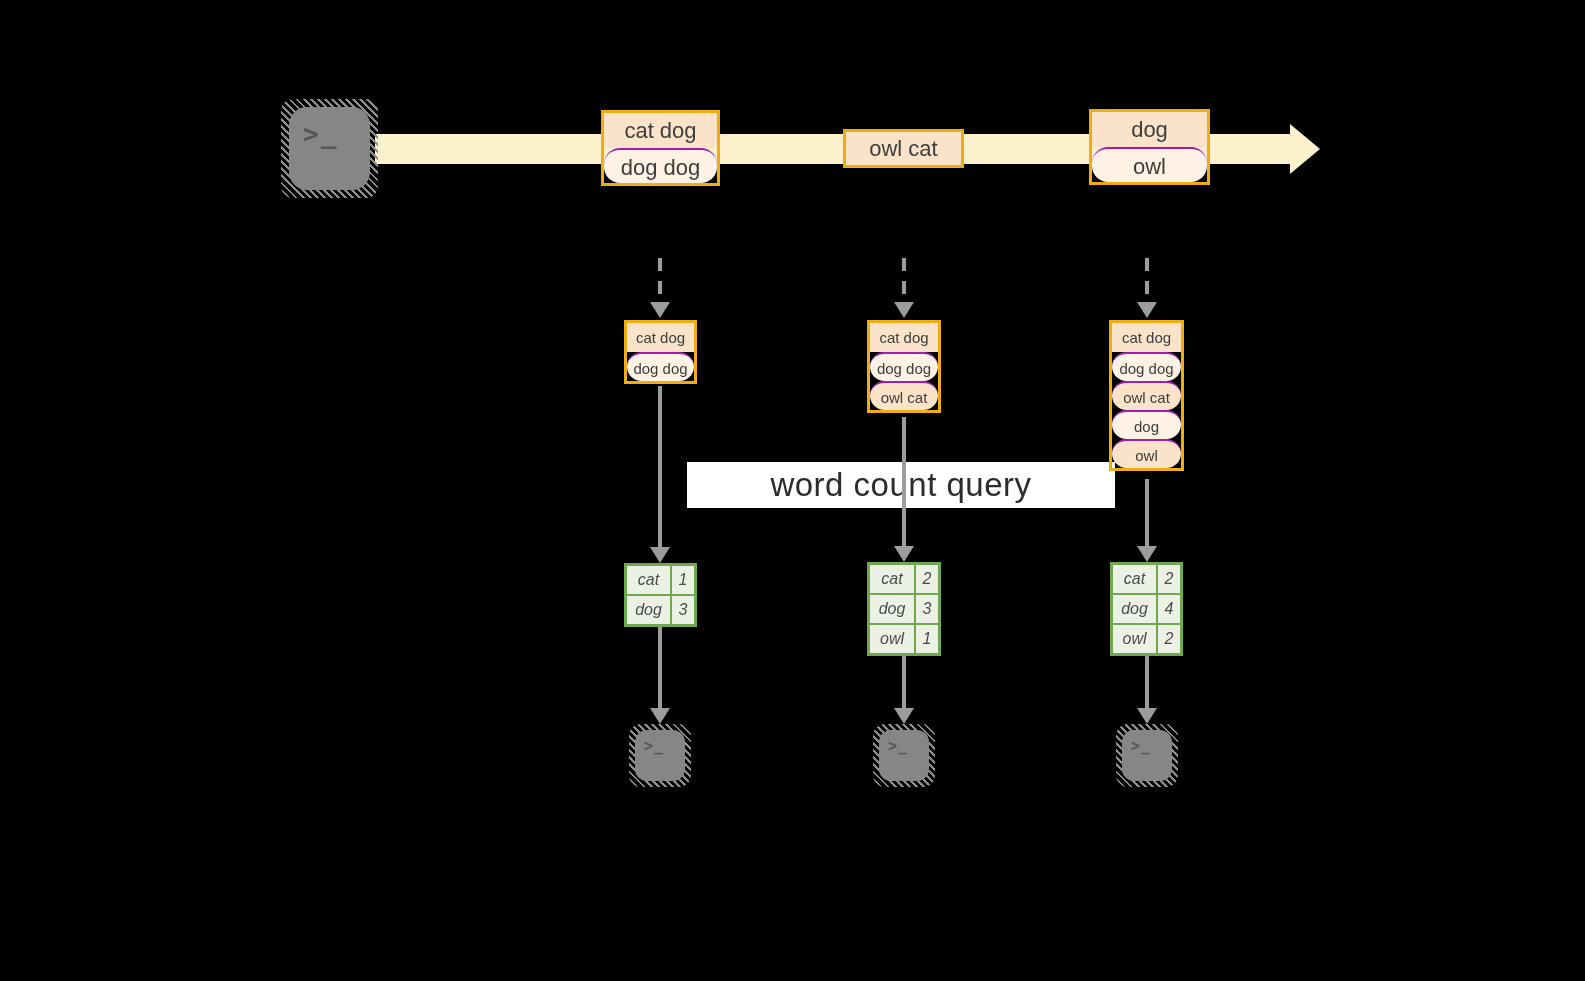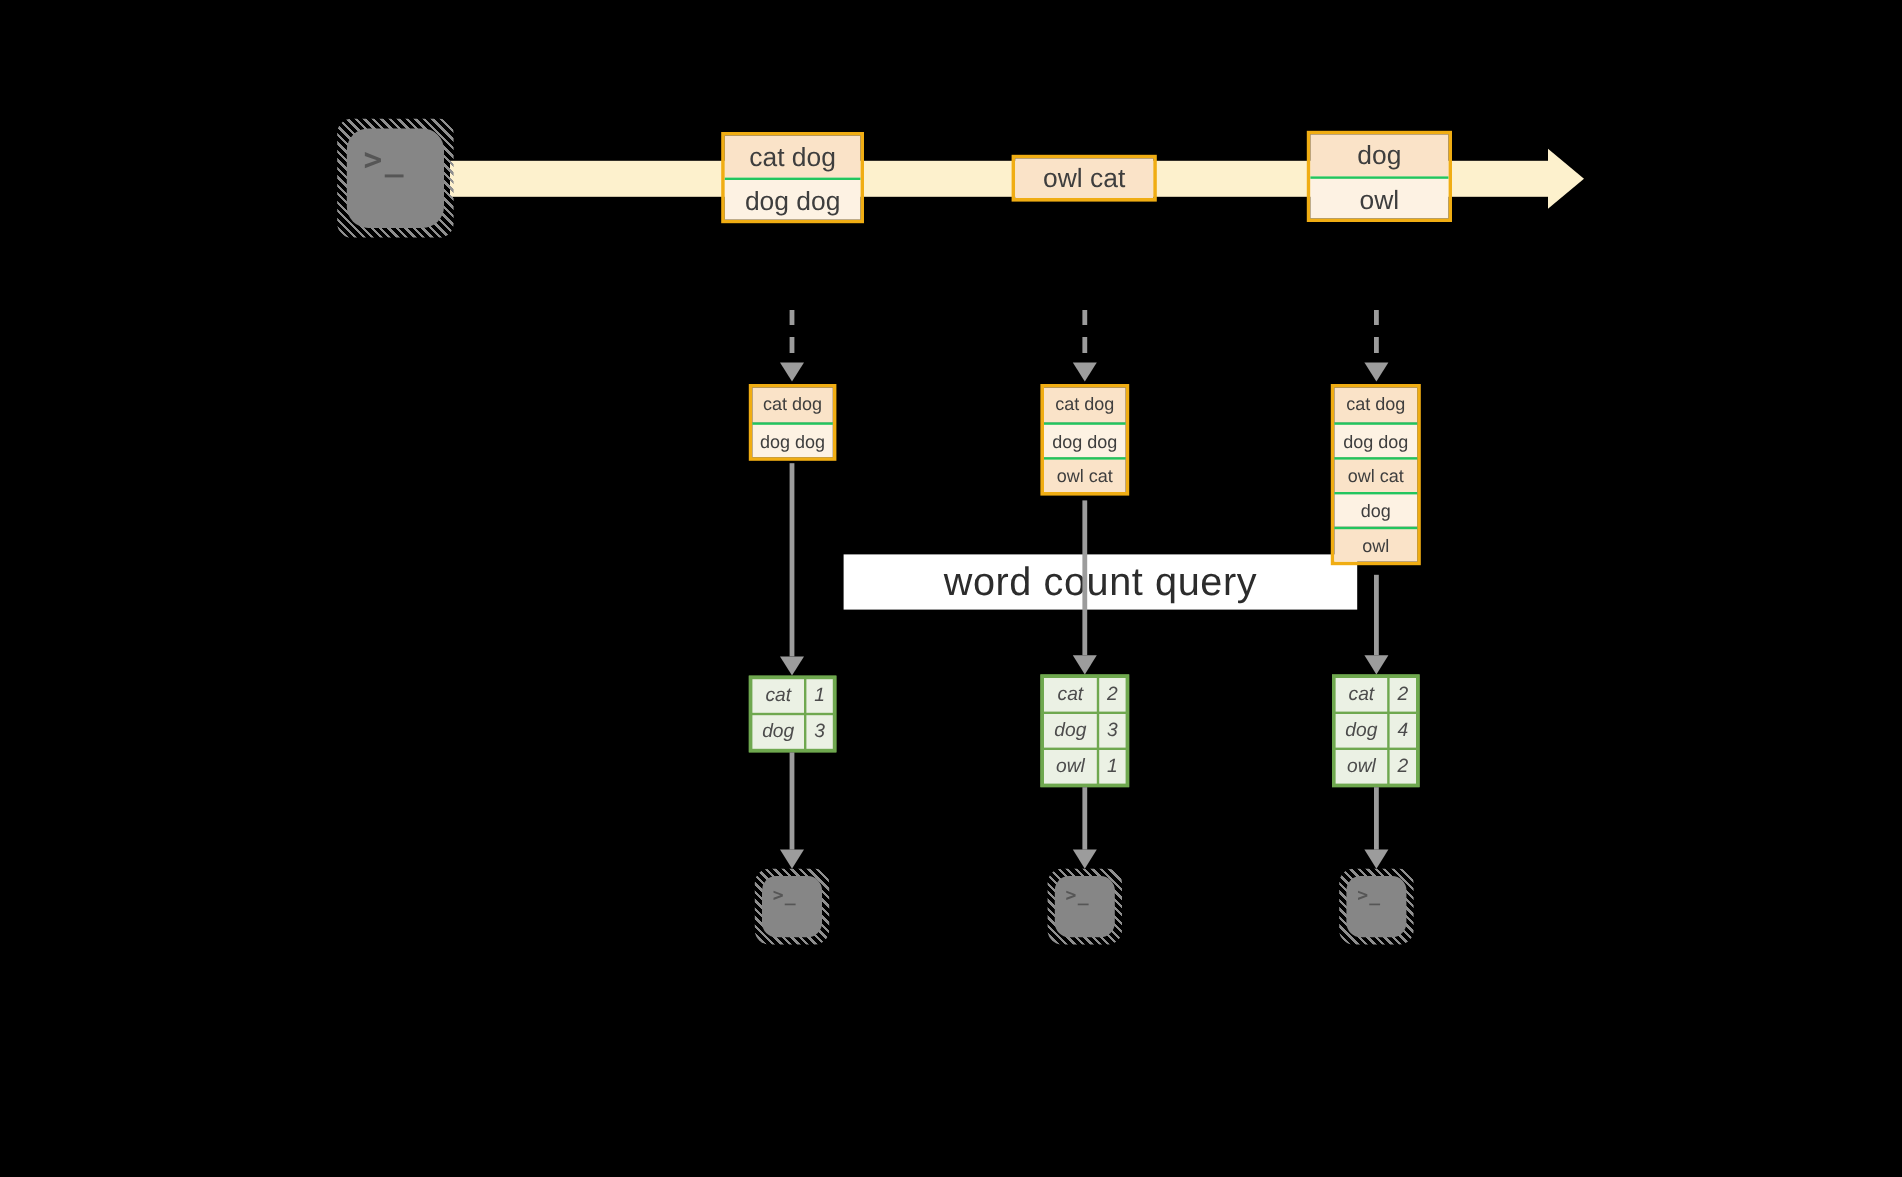--- a/index.html
+++ b/index.html
@@ -8,36 +8,36 @@
 
   
   .band{position:absolute;left:375px;top:134px;width:915px;height:30px;background:#fdf1cd;}
   .band-head{position:absolute;left:1290px;top:124px;width:0;height:0;
              border-top:25px solid transparent;border-bottom:25px solid transparent;
              border-left:30px solid #fdf1cd;}
 
   
   .obox{position:absolute;border:3px solid #f0ad13;box-sizing:border-box;}
   .orow{box-sizing:border-box;text-align:center;color:#3e3e3e;white-space:nowrap;overflow:hidden;}
-  .orow + .orow{border-top:2px solid #22c55e;}
+  .orow + .orow{border-top:2px solid #a21caf;border-radius:16px;}
   .row-lg{height:35px;line-height:35px;font-size:22px;}
   .row-md{height:33px;line-height:33px;font-size:22px;}
   .row-sm{height:29px;line-height:29px;font-size:15px;}
   .fill-a{background:#fae3c8;}
   .fill-b{background:#fdf2e3;}
 
   
   .arrow{position:absolute;width:22px;display:flex;flex-direction:column;align-items:center;}
   .dash{width:4px;background:repeating-linear-gradient(180deg,#9c9c9c 0 13px,transparent 13px 23px);}
   .line{width:4px;background:#9c9c9c;}
   .head{width:0;height:0;border-left:10px solid transparent;border-right:10px solid transparent;
         border-top:16px solid #9c9c9c;}
 
   
-  .banner{position:absolute;left:703px;top:462px;width:428px;height:46px;background:#ffffff;
+  .banner{position:absolute;left:687px;top:462px;width:428px;height:46px;background:#ffffff;
           display:flex;align-items:center;justify-content:center;}
   .banner span{font-size:33px;font-weight:300;color:#2c2c2c;letter-spacing:0.5px;}
 
   
   .gtable{position:absolute;border:3px solid #6fa84f;background:#6fa84f;box-sizing:border-box;font-style:italic;}
   .grow{display:flex;}
   .grow + .grow{margin-top:2px;}
   .gcell{background:#ebf1e4;height:28px;line-height:28px;font-size:16px;color:#4c4c4c;text-align:center;}
   .gword{flex:1;margin-right:2px;}
   .gcount{width:22px;}

